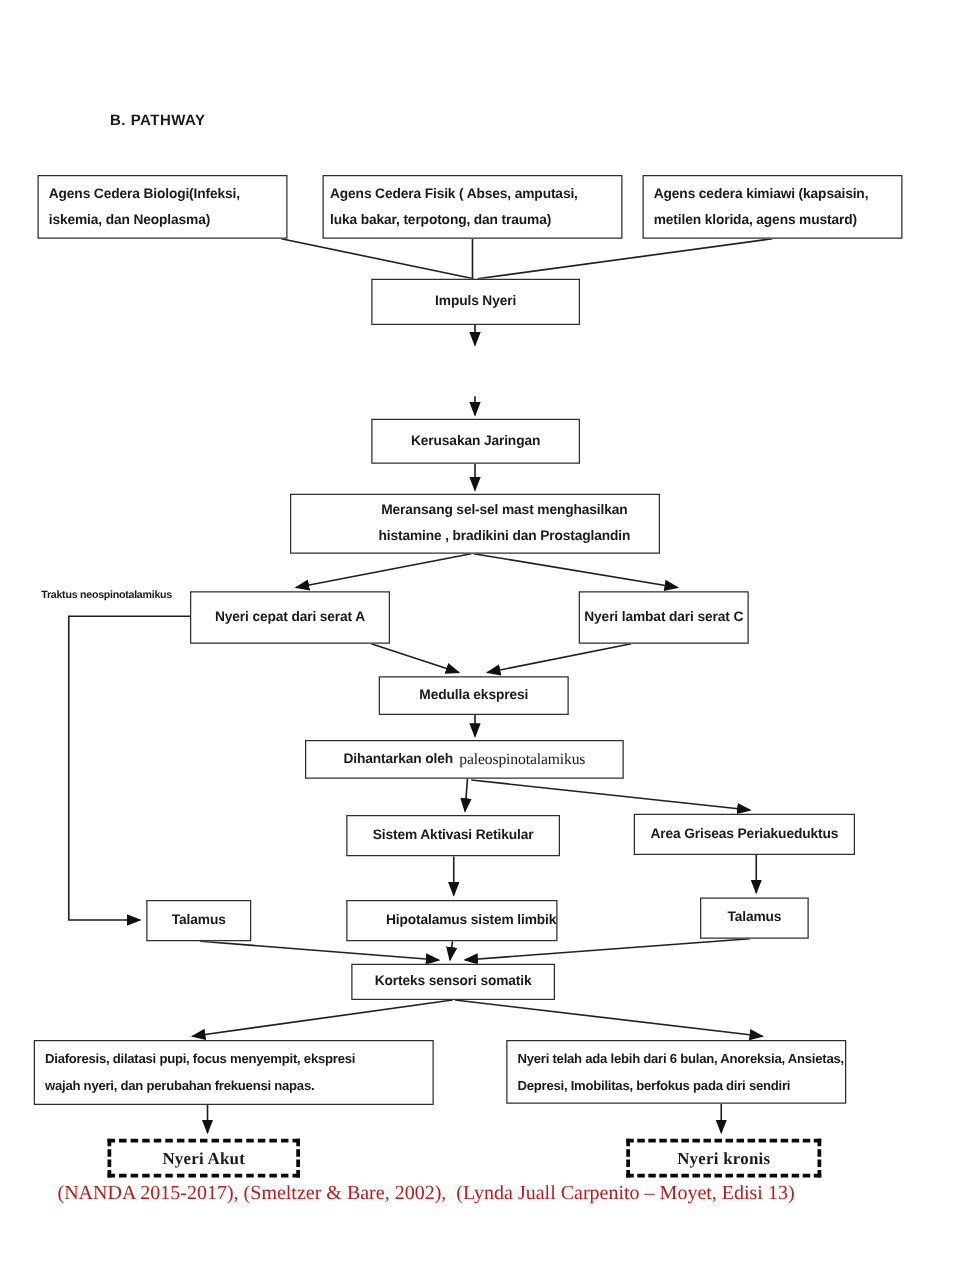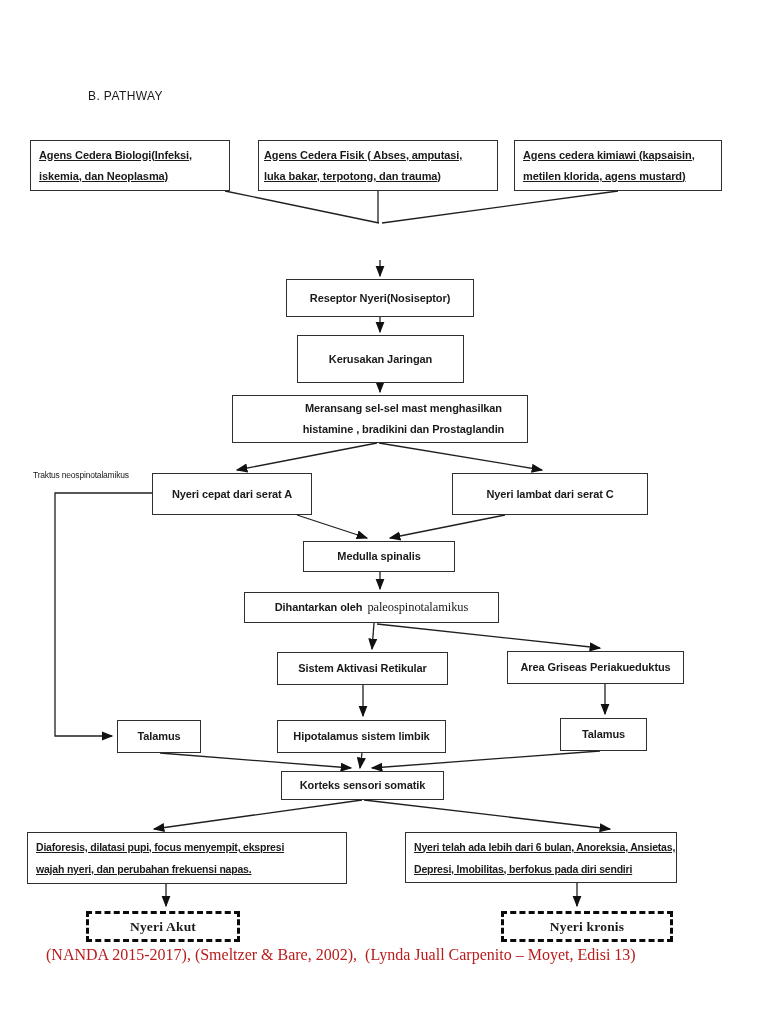--- a/index.html
+++ b/index.html
@@ -8,27 +8,27 @@
     font-family:"Liberation Sans", sans-serif; color:#1a1a1a; overflow:hidden;
   }
   #connectors { position:absolute; left:0; top:0; width:768px; height:1024px; z-index:0; }
   .box {
     position:absolute; z-index:1; box-sizing:border-box; background:#ffffff;
     border:1.6px solid #2f2f2f; display:flex; align-items:center; justify-content:center;
     font-weight:bold; font-size:11px; letter-spacing:-0.1px; line-height:21px;
     text-align:center; color:#1a1a1a;
   }
   .box .lbl { white-space:pre; }
-  .box.left-align { justify-content:flex-start; text-align:left; padding-left:8px; padding-right:5px;text-decoration:underline; }
+  .box.left-align { justify-content:flex-start; text-align:left; padding-left:8px; padding-right:5px; }
   .box.small { font-size:10.5px; letter-spacing:-0.2px; line-height:22px; }
   .box.dashed {
     border:3px dashed #0a0a0a; font-family:"Liberation Serif", serif;
     font-size:13.5px; letter-spacing:0.2px;
   }
-  .floating-label { position:absolute; z-index:1; font-weight:normal; white-space:pre; }
+  .floating-label { position:absolute; z-index:1; font-weight:bold; white-space:pre; }
   #title { left:88px; top:89px; font-size:12px; letter-spacing:0.4px; }
   #traktus-label { left:33px; top:470px; font-size:8.5px; letter-spacing:-0.2px; }
   #citation {
     position:absolute; left:46px; top:946px; z-index:1;
     font-family:"Liberation Serif", serif; font-size:16px; color:#b91c1c; white-space:pre;
   }
   .serif-term { font-family:"Liberation Serif", serif; font-weight:normal; font-size:12.5px; margin-left:5px; white-space:pre; }
   line, polyline { stroke:#1f1f1f; stroke-width:1.3; fill:none; }
 </style>
 </head>
@@ -75,60 +75,60 @@
   </div>
   <div class="box left-align" style="left:258px; top:140px; width:240px; height:51px; padding-left:5px;">
     <span class="lbl">Agens Cedera Fisik ( Abses, amputasi,
 luka bakar, terpotong, dan trauma)</span>
   </div>
   <div class="box left-align" style="left:514px; top:140px; width:208px; height:51px;">
     <span class="lbl">Agens cedera kimiawi (kapsaisin,
 metilen klorida, agens mustard)</span>
   </div>
 
-  <div class="box" style="left:286px; top:279px; width:188px; height:38px;">
-    <span class="lbl">Reseptor Nyeri(Nosiseptor)</span>
+  <div class="box" style="left:297px; top:223px; width:167px; height:37px;">
+    <span class="lbl">Impuls Nyeri</span>
   </div>
-  <div class="box" style="left:297px; top:335px; width:167px; height:48px;">
+  <div class="box" style="left:297px; top:335px; width:167px; height:36px;">
     <span class="lbl">Kerusakan Jaringan</span>
   </div>
   <div class="box" style="left:232px; top:395px; width:296px; height:48px;padding-left:47px;">
     <span class="lbl">Meransang sel-sel mast menghasilkan
 histamine , bradikini dan Prostaglandin</span>
   </div>
 
   <div id="traktus-label" class="floating-label">Traktus neospinotalamikus</div>
 
   <div class="box" style="left:152px; top:473px; width:160px; height:42px;">
     <span class="lbl">Nyeri cepat dari serat A</span>
   </div>
-  <div class="box" style="left:452px; top:473px; width:196px; height:42px;">
+  <div class="box" style="left:463px; top:473px; width:136px; height:42px;">
     <span class="lbl">Nyeri lambat dari serat C</span>
   </div>
 
   <div class="box" style="left:303px; top:541px; width:152px; height:31px;">
-    <span class="lbl">Medulla spinalis</span>
+    <span class="lbl">Medulla ekspresi</span>
   </div>
 
   <div class="box" style="left:244px; top:592px; width:255px; height:31px;">
     <span class="lbl">Dihantarkan oleh</span>
     <span class="serif-term">paleospinotalamikus</span>
   </div>
 
   <div class="box" style="left:277px; top:652px; width:171px; height:33px;">
     <span class="lbl">Sistem Aktivasi Retikular</span>
   </div>
   <div class="box" style="left:507px; top:651px; width:177px; height:33px;">
     <span class="lbl">Area Griseas Periakueduktus</span>
   </div>
 
   <div class="box" style="left:117px; top:720px; width:84px; height:33px;">
     <span class="lbl">Talamus</span>
   </div>
-  <div class="box" style="left:277px; top:720px; width:169px; height:33px;">
+  <div class="box" style="left:277px; top:720px; width:169px; height:33px;justify-content:flex-end;">
     <span class="lbl">Hipotalamus sistem limbik</span>
   </div>
   <div class="box" style="left:560px; top:718px; width:87px; height:33px;">
     <span class="lbl">Talamus</span>
   </div>
 
   <div class="box" style="left:281px; top:771px; width:163px; height:29px;">
     <span class="lbl">Korteks sensori somatik</span>
   </div>
 
@@ -137,19 +137,19 @@
 wajah nyeri, dan perubahan frekuensi napas.</span>
   </div>
   <div class="box left-align small" style="left:405px; top:832px; width:272px; height:51px;">
     <span class="lbl">Nyeri telah ada lebih dari 6 bulan, Anoreksia, Ansietas,
 Depresi, Imobilitas, berfokus pada diri sendiri</span>
   </div>
 
   <div class="box dashed" style="left:86px; top:911px; width:154px; height:31px;">
     <span class="lbl">Nyeri Akut</span>
   </div>
-  <div class="box dashed" style="left:501px; top:911px; width:172px; height:31px;">
+  <div class="box dashed" style="left:501px; top:911px; width:156px; height:31px;">
     <span class="lbl">Nyeri kronis</span>
   </div>
 
   <div id="citation">(NANDA 2015-2017), (Smeltzer &amp; Bare, 2002),  (Lynda Juall Carpenito – Moyet, Edisi 13)</div>
 
 </div>
 
 </body></html>

